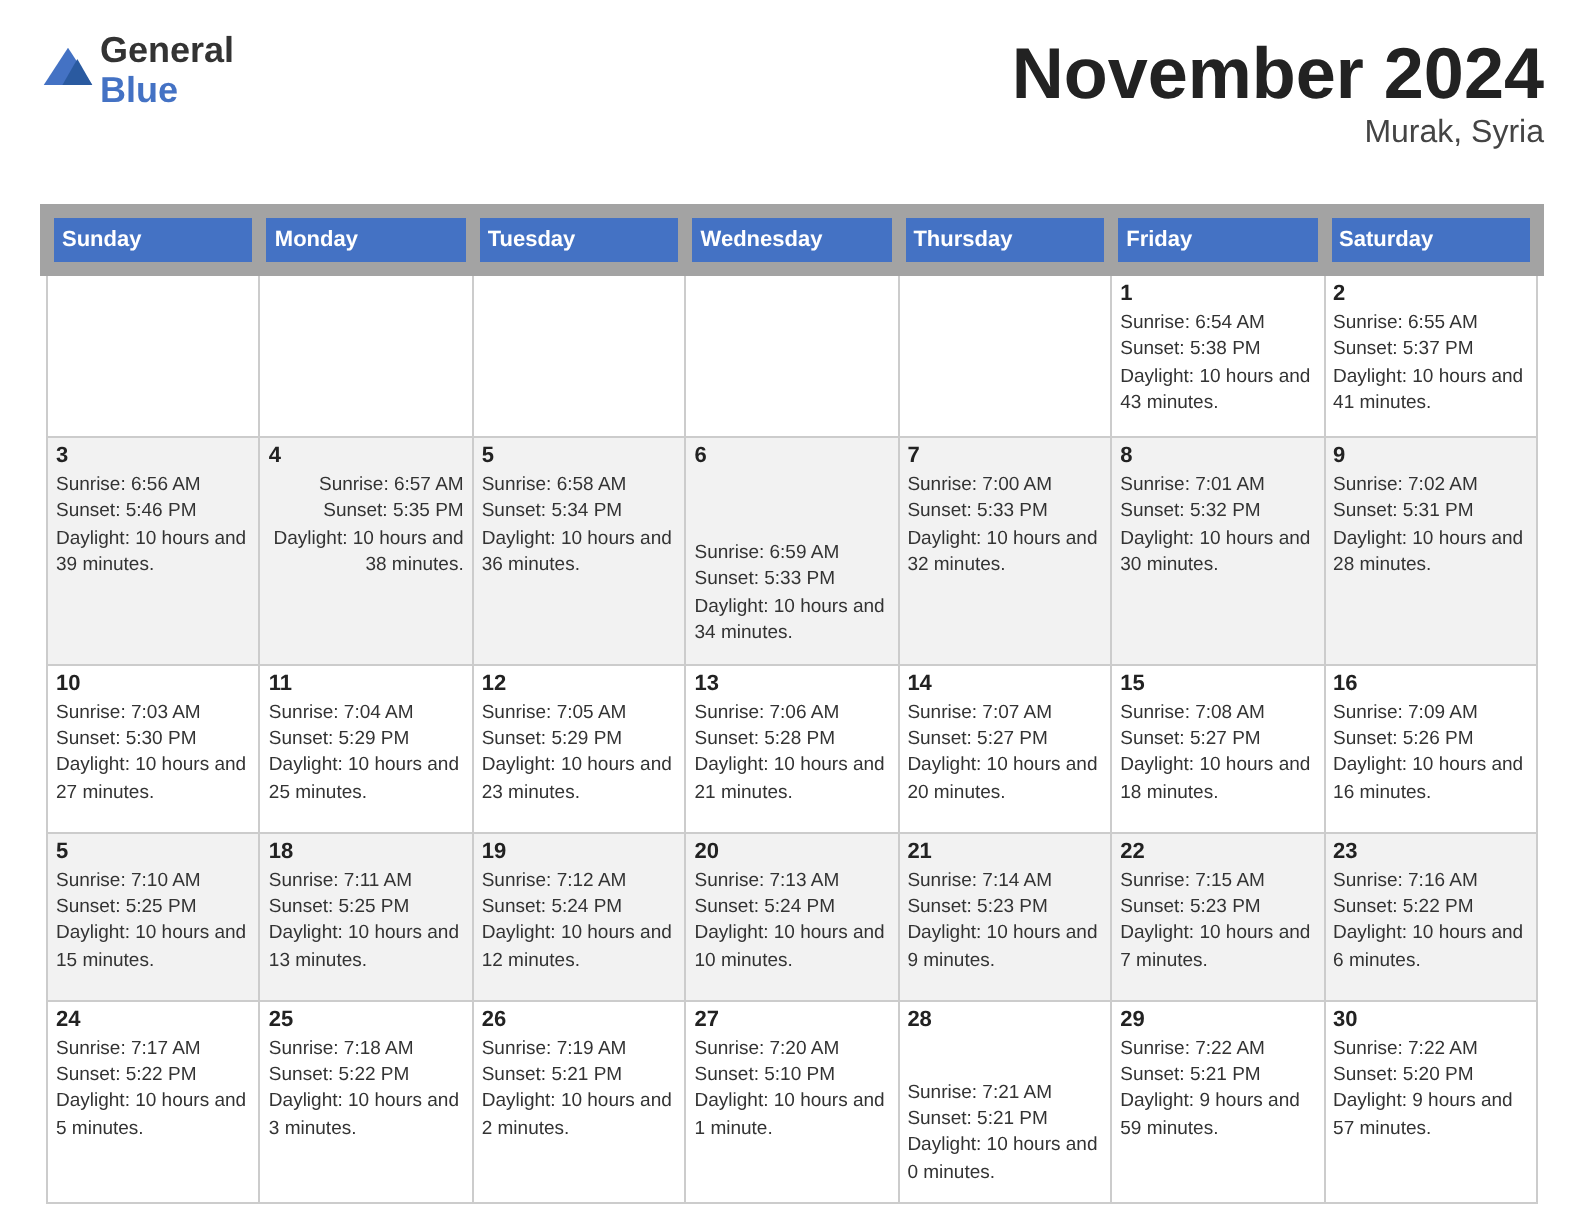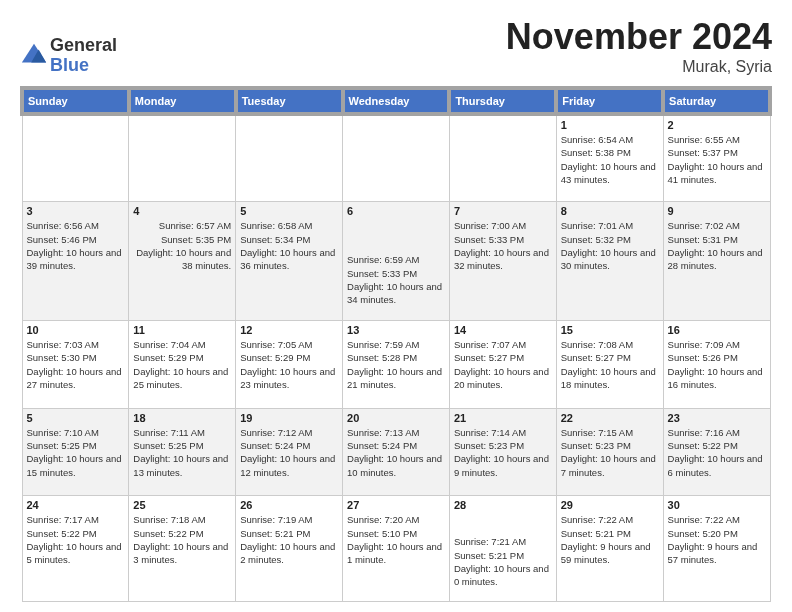--- a/index.html
+++ b/index.html
@@ -13,22 +13,22 @@
     .page {
       width: 792px;
       height: 612px;
       padding: 16px 20px 10px 20px;
       display: flex;
       flex-direction: column;
     }
     .header {
       display: flex;
       justify-content: space-between;
-      align-items: flex-end;
-      margin-bottom: 10px;
+      align-items: flex-start;
+      margin-bottom: 26px;
     }
     .logo {
       display: flex;
       align-items: center;
     }
     .logo-text {
       display: flex;
       flex-direction: column;
       line-height: 1.1;
     }
@@ -69,21 +69,21 @@
       border-collapse: collapse;
       flex: 1;
       font-size: 10px;
     }
     .cal-table th {
       background: #4472c4;
       color: #fff;
       padding: 5px 4px;
       text-align: left;
       font-size: 11px;
-      border: 4px solid #a3a3a3;
+      border: 7px solid #a3a3a3;
     }
     .cal-table td {
       border: 1px solid #ccc;
       vertical-align: top;
       padding: 3px 4px;
       width: 14.28%;
       height: 80px;
       background: #fff;
     }
     .cal-table tr:nth-child(even) td {
@@ -216,21 +216,21 @@
 Daylight: 10 hours and 25 minutes.</div>
             </td>
             <td>
               <div class="day-num">12</div>
               <div class="day-info" style="white-space: pre-line;">Sunrise: 7:05 AM
 Sunset: 5:29 PM
 Daylight: 10 hours and 23 minutes.</div>
             </td>
             <td>
               <div class="day-num">13</div>
-              <div class="day-info" style="white-space: pre-line;">Sunrise: 7:59 AM
+              <div class="day-info" style="white-space: pre-line;">Sunrise: 7:06 AM
 Sunset: 5:28 PM
 Daylight: 10 hours and 21 minutes.</div>
             </td>
             <td>
               <div class="day-num">14</div>
               <div class="day-info" style="white-space: pre-line;">Sunrise: 7:07 AM
 Sunset: 5:27 PM
 Daylight: 10 hours and 20 minutes.</div>
             </td>
             <td>

